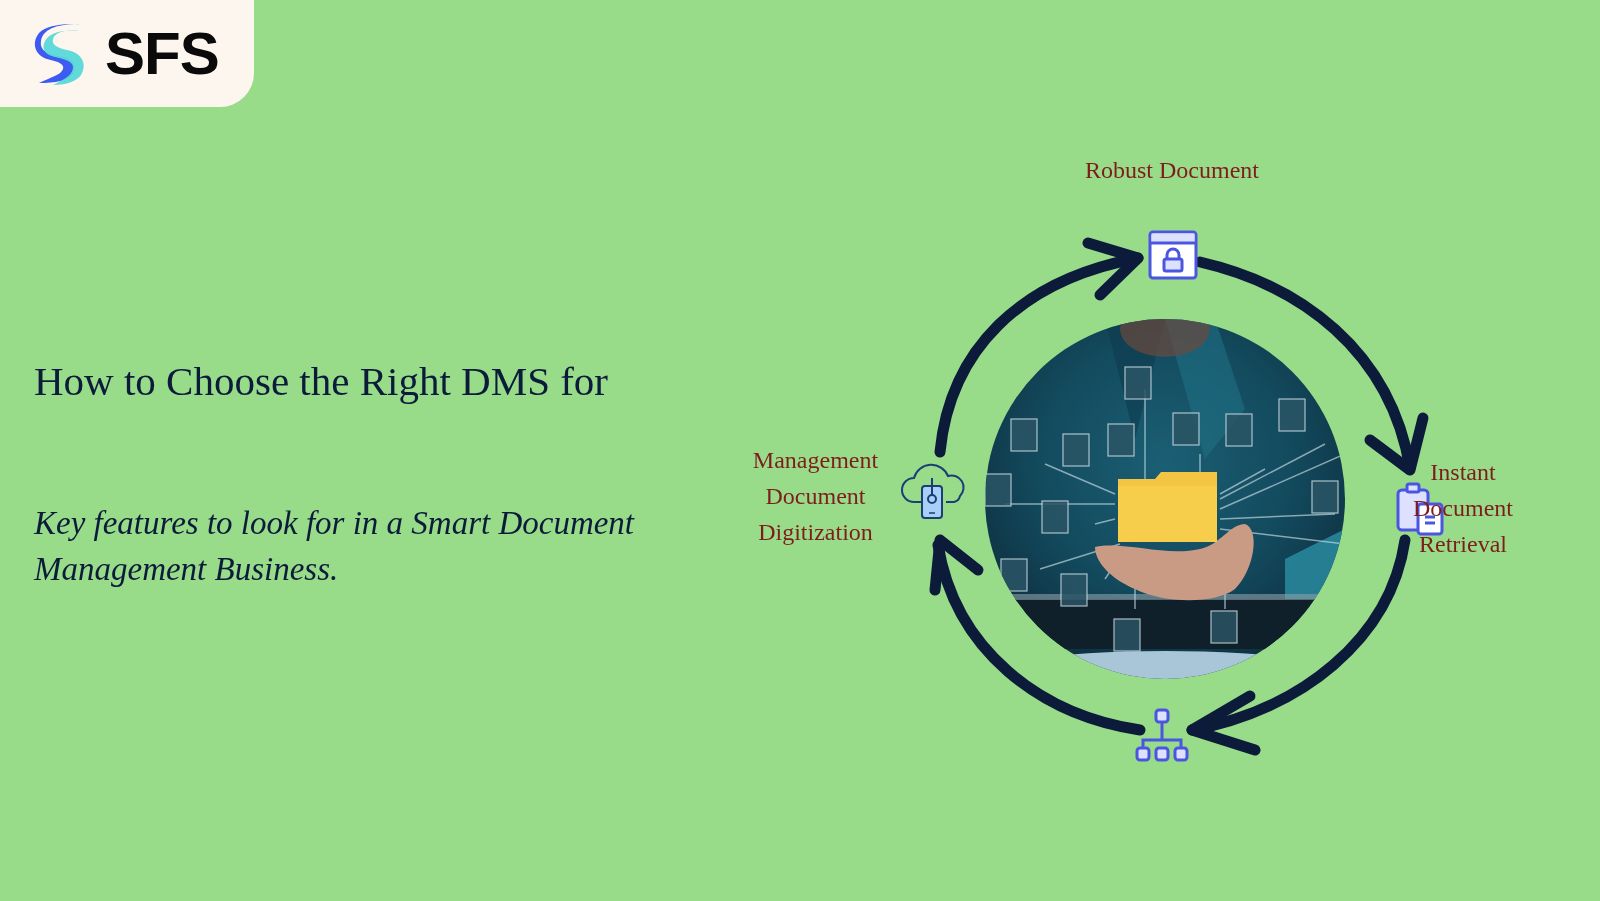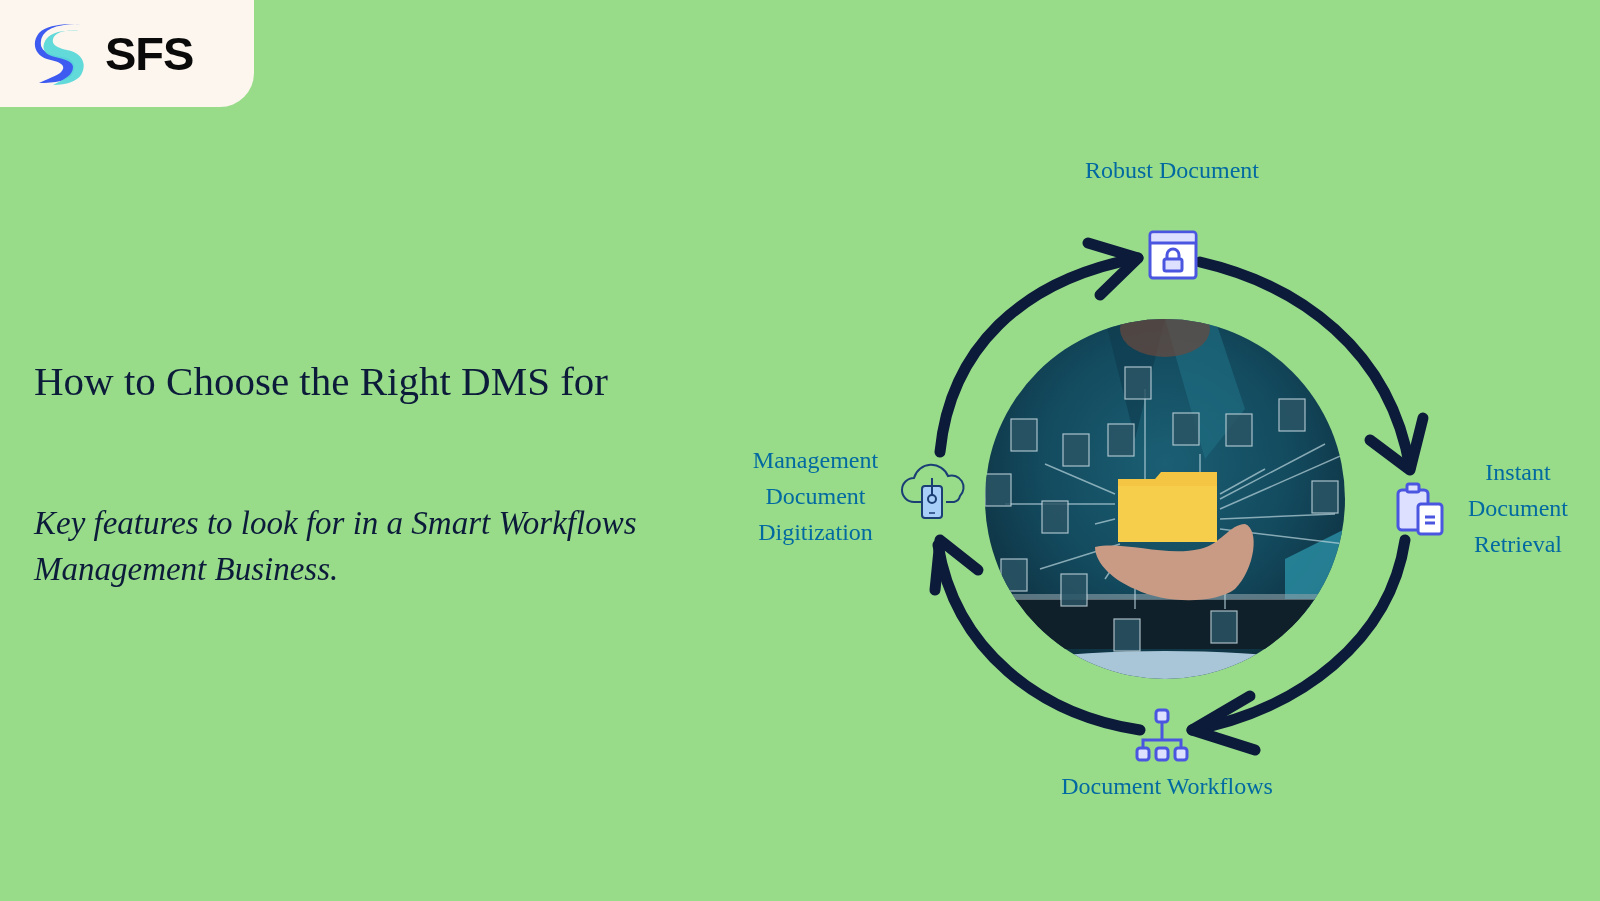--- a/index.html
+++ b/index.html
@@ -15,21 +15,21 @@
       width: 254px; height: 107px;
       background: #fdf6ee;
       border-bottom-right-radius: 34px;
       display: flex; align-items: center;
       padding-left: 33px;
     }
     .logo-mark { width: 54px; height: 66px; margin-right: 18px; }
     .logo-text {
       font-family: "Liberation Sans", "DejaVu Sans", sans-serif;
       font-weight: 700;
-      font-size: 47px;
+      font-size: 60px;
       letter-spacing: -1px;
       color: #0a0a0a;
       line-height: 1;
     }
     .headline {
       position: absolute; left: 34px; top: 348px;
       width: 760px;
       font-family: "Liberation Serif", "DejaVu Serif", serif;
       font-size: 41px;
       line-height: 66px;
@@ -45,26 +45,26 @@
       line-height: 46px;
       color: #0c1b3a;
     }
     .diagram { position: absolute; left: 0; top: 0; width: 1600px; height: 901px; pointer-events: none; }
     .label {
       position: absolute;
       font-family: "Liberation Serif", "DejaVu Serif", serif;
       font-size: 24px;
       line-height: 36px;
       text-align: center;
-      color: #0369a1;
+      color: #7f1d1d;
       white-space: nowrap;
     }
     .label span { display: block; }
     .label-top { left: 1072px; top: 152px; width: 200px; }
-    .label-right { left: 1438px; top: 454px; width: 160px; }
+    .label-right { left: 1383px; top: 454px; width: 160px; }
     .label-left { left: 738px; top: 442px; width: 155px; }
     .label-bottom { left: 1037px; top: 768px; width: 260px; }
     .photo {
       position: absolute;
       left: 985px; top: 319px;
       width: 360px; height: 360px;
       border-radius: 50%;
       overflow: hidden;
       background: radial-gradient(circle at 50% 40%, #1b5f74 0%, #134a5e 45%, #0e3242 75%, #0a2633 100%);
     }
@@ -78,21 +78,21 @@
     <path d="M46 10 C38 8 22 10 20 18 C18 26 30 28 38 30 C50 34 54 44 48 54 C44 60 34 64 20 64 C32 58 40 54 40 46 C40 40 30 38 22 36 C12 34 8 28 12 20 C16 12 30 8 46 10 Z" fill="#5ad8d8" opacity="0.95"></path>
   </svg>
   <span class="logo-text">SFS</span>
 </div>
 
 <h1 class="headline">
   <span>How to Choose the Right DMS for</span><br>
 </h1>
 
 <p class="subhead">
-  <span>Key features to look for in a Smart Workflows</span><br>
+  <span>Key features to look for in a Smart Document</span><br>
   <span>Management Business.</span>
 </p>
 
 <div class="photo">
   <svg width="360" height="360" viewBox="0 0 360 360">
 
     <path d="M180 0 L230 0 L260 90 L220 140 Z" fill="#1f6f84" opacity="0.6"></path>
     <path d="M120 0 L180 0 L150 120 Z" fill="#0f3b4c" opacity="0.6"></path>
     <ellipse cx="180" cy="10" rx="45" ry="28" fill="#6b4a3e" opacity="0.7"></ellipse>
     <path d="M300 240 L360 210 L360 300 L300 290 Z" fill="#2a90a5" opacity="0.8"></path>
@@ -197,20 +197,19 @@
   <span>Robust Document</span>
 </div>
 
 <div class="label label-right">
   <span>Instant</span>
   <span>Document</span>
   <span>Retrieval</span>
 </div>
 
 <div class="label label-bottom">
-  <span>Document Workflows</span>
 </div>
 
 <div class="label label-left">
   <span>Management</span>
   <span>Document</span>
   <span>Digitization</span>
 </div>
 
 </body></html>

